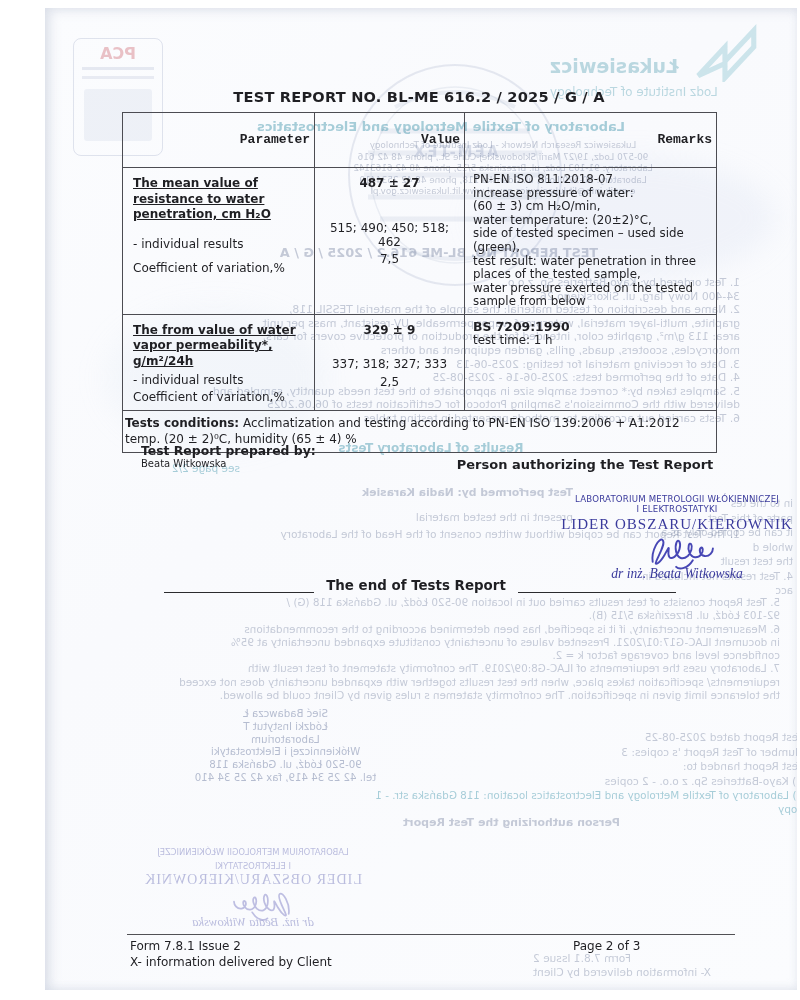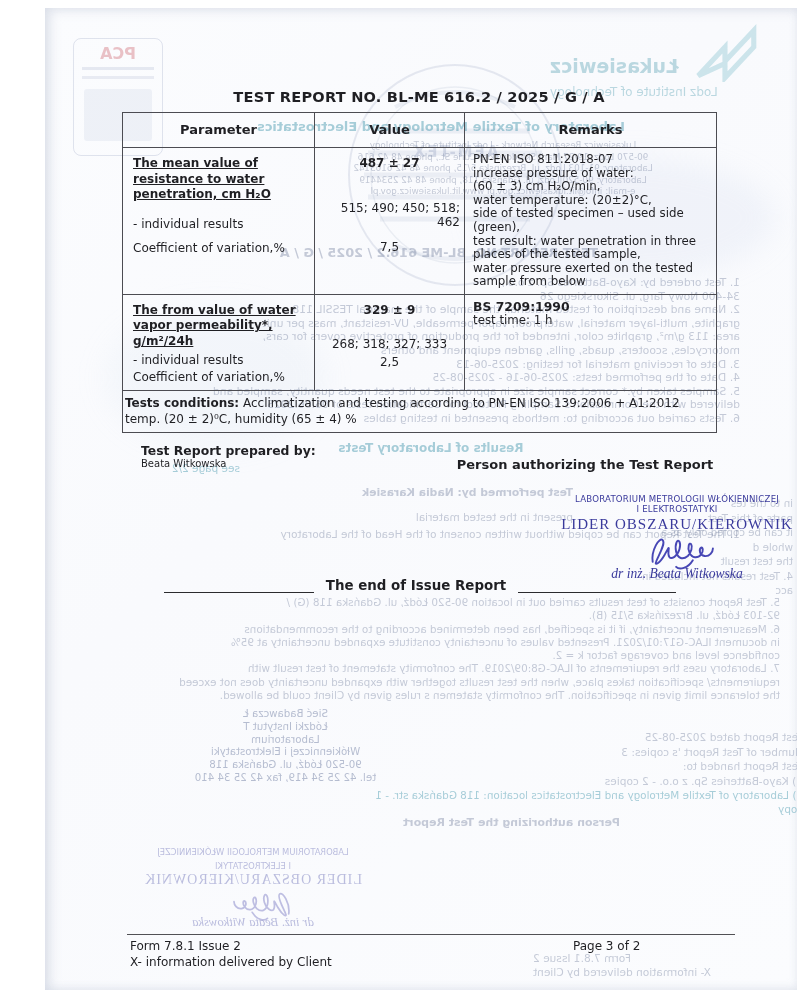--- a/index.html
+++ b/index.html
@@ -23,29 +23,29 @@
   .bbold{font-weight:bold;}
   .bcenter{text-align:center;}
   .seal-svg{position:absolute;opacity:.8;}
   
   .fg{position:absolute;left:0;top:0;width:100%;height:100%;color:#1f1f23;}
   .title{position:absolute;left:77px;top:80px;width:594px;text-align:center;
          font-size:14.6px;font-weight:bold;letter-spacing:.2px;}
   table.rpt{position:absolute;left:77px;top:104px;width:594px;border-collapse:collapse;
             table-layout:fixed;font-size:12px;}
   table.rpt td,table.rpt th{border:1.5px solid #4c4c52;vertical-align:top;}
-  table.rpt th{font-size:13px;font-weight:bold;text-align:center;padding:9px 4px;height:16px;}
+  table.rpt th{font-size:13px;font-weight:bold;text-align:right;padding:19px 4px;height:16px;font-family:Liberation Mono, monospace;}
   td.param{padding:8px 8px 6px 10px;}
   td.val{text-align:center;padding:8px 4px 6px 4px;}
   td.rem{padding:5px 6px 5px 8px;font-size:11.8px;line-height:13.6px;}
   .pbold{font-weight:bold;line-height:15.5px;text-decoration:underline;}
   .r1 .pbold{margin-bottom:14px;}
   .r1 .sub1{margin-bottom:10px;}
   .r1 .vmain{margin-bottom:31px;}
-  .r1 .vsub1{margin-bottom:11px;text-align:right;}
+  .r1 .vsub1{margin-bottom:3px;}
   .r2 .pbold{margin-bottom:4px;}
   .r2 .sub1{margin-bottom:3px;}
   .r2 .vmain{margin-bottom:20px;}
   .r2 .vsub1{margin-bottom:4px;}
   .vmain{font-weight:bold;}
   td.cond{padding:5px 2px;font-size:12px;line-height:15.5px;}
   .blk{position:absolute;}
   .lbl-bold{font-weight:bold;font-size:12.4px;}
   .plain{font-size:10px;}
   .stamp{color:#3a3a9c;text-align:center;}
@@ -161,21 +161,21 @@
         <td class="rem">PN-EN ISO 811:2018-07<br>increase pressure of water:<br>(60 ± 3) cm H₂O/min,<br>water temperature: (20±2)°C,<br>side of tested specimen – used side<br>(green),<br>test result: water penetration in three<br>places of the tested sample,<br>water pressure exerted on the tested<br>sample from below</td>
       </tr>
       <tr class="r2" style="height:80px;">
         <td class="param">
           <div class="pbold">The from value of water vapor permeability*, g/m²/24h</div>
           <div class="sub1">- individual results</div>
           <div>Coefficient of variation,%</div>
         </td>
         <td class="val">
           <div class="vmain">329 ± 9</div>
-          <div class="vsub1">268; 318; 327; 333</div>
+          <div class="vsub1">337; 318; 327; 333</div>
           <div>2,5</div>
         </td>
         <td class="rem">
           <div style="font-weight:bold;font-size:12.4px;">BS 7209:1990</div>
           <div>test time: 1 h</div>
         </td>
       </tr>
       <tr style="height:38px;">
         <td class="cond" colspan="3">
           <b>Tests conditions:</b>
@@ -198,22 +198,22 @@
       <div class="s-small">I ELEKTROSTATYKI</div>
       <div class="s-lider">LIDER OBSZARU/KIEROWNIK</div>
       <svg viewBox="0 0 110 50" style="width:92px;height:42px;margin:-3px 0 -12px 30px;">
         <path class="sig" d="M8 38 C6 24 16 8 20 12 C24 16 14 32 12 38 C10 43 16 40 22 30 C26 23 28 18 27 24 C26 31 28 36 34 32 C40 28 42 18 40 14 C38 10 34 16 36 26 C38 34 44 36 50 31 C54 27 56 20 54 17 C52 14 49 20 52 27 C55 34 62 34 66 29 C69 25 68 20 66 21 C63 23 64 30 70 31 C76 32 80 26 80 22 M56 36 C50 46 40 48 36 44"></path>
       </svg>
       <div class="s-name">dr inż. Beata Witkowska</div>
     </div>
 
     <div class="endrow">
       <span class="endline" style="width:150px;"></span>
-      <span class="endtext">The end of Issue Report</span>
+      <span class="endtext">The end of Tests Report</span>
       <span class="endline" style="width:158px;"></span>
     </div>
 
     <div class="foot-hr"></div>
     <div class="blk foot" style="left:85px;top:931px;">Form 7.8.1  Issue 2</div>
     <div class="blk foot" style="left:85px;top:947px;">X- information delivered by Client</div>
-    <div class="blk foot" style="left:528px;top:931px;">Page 3 of  2</div>
+    <div class="blk foot" style="left:528px;top:931px;">Page 2 of  3</div>
   </div>
 </div>
 
 </body></html>

